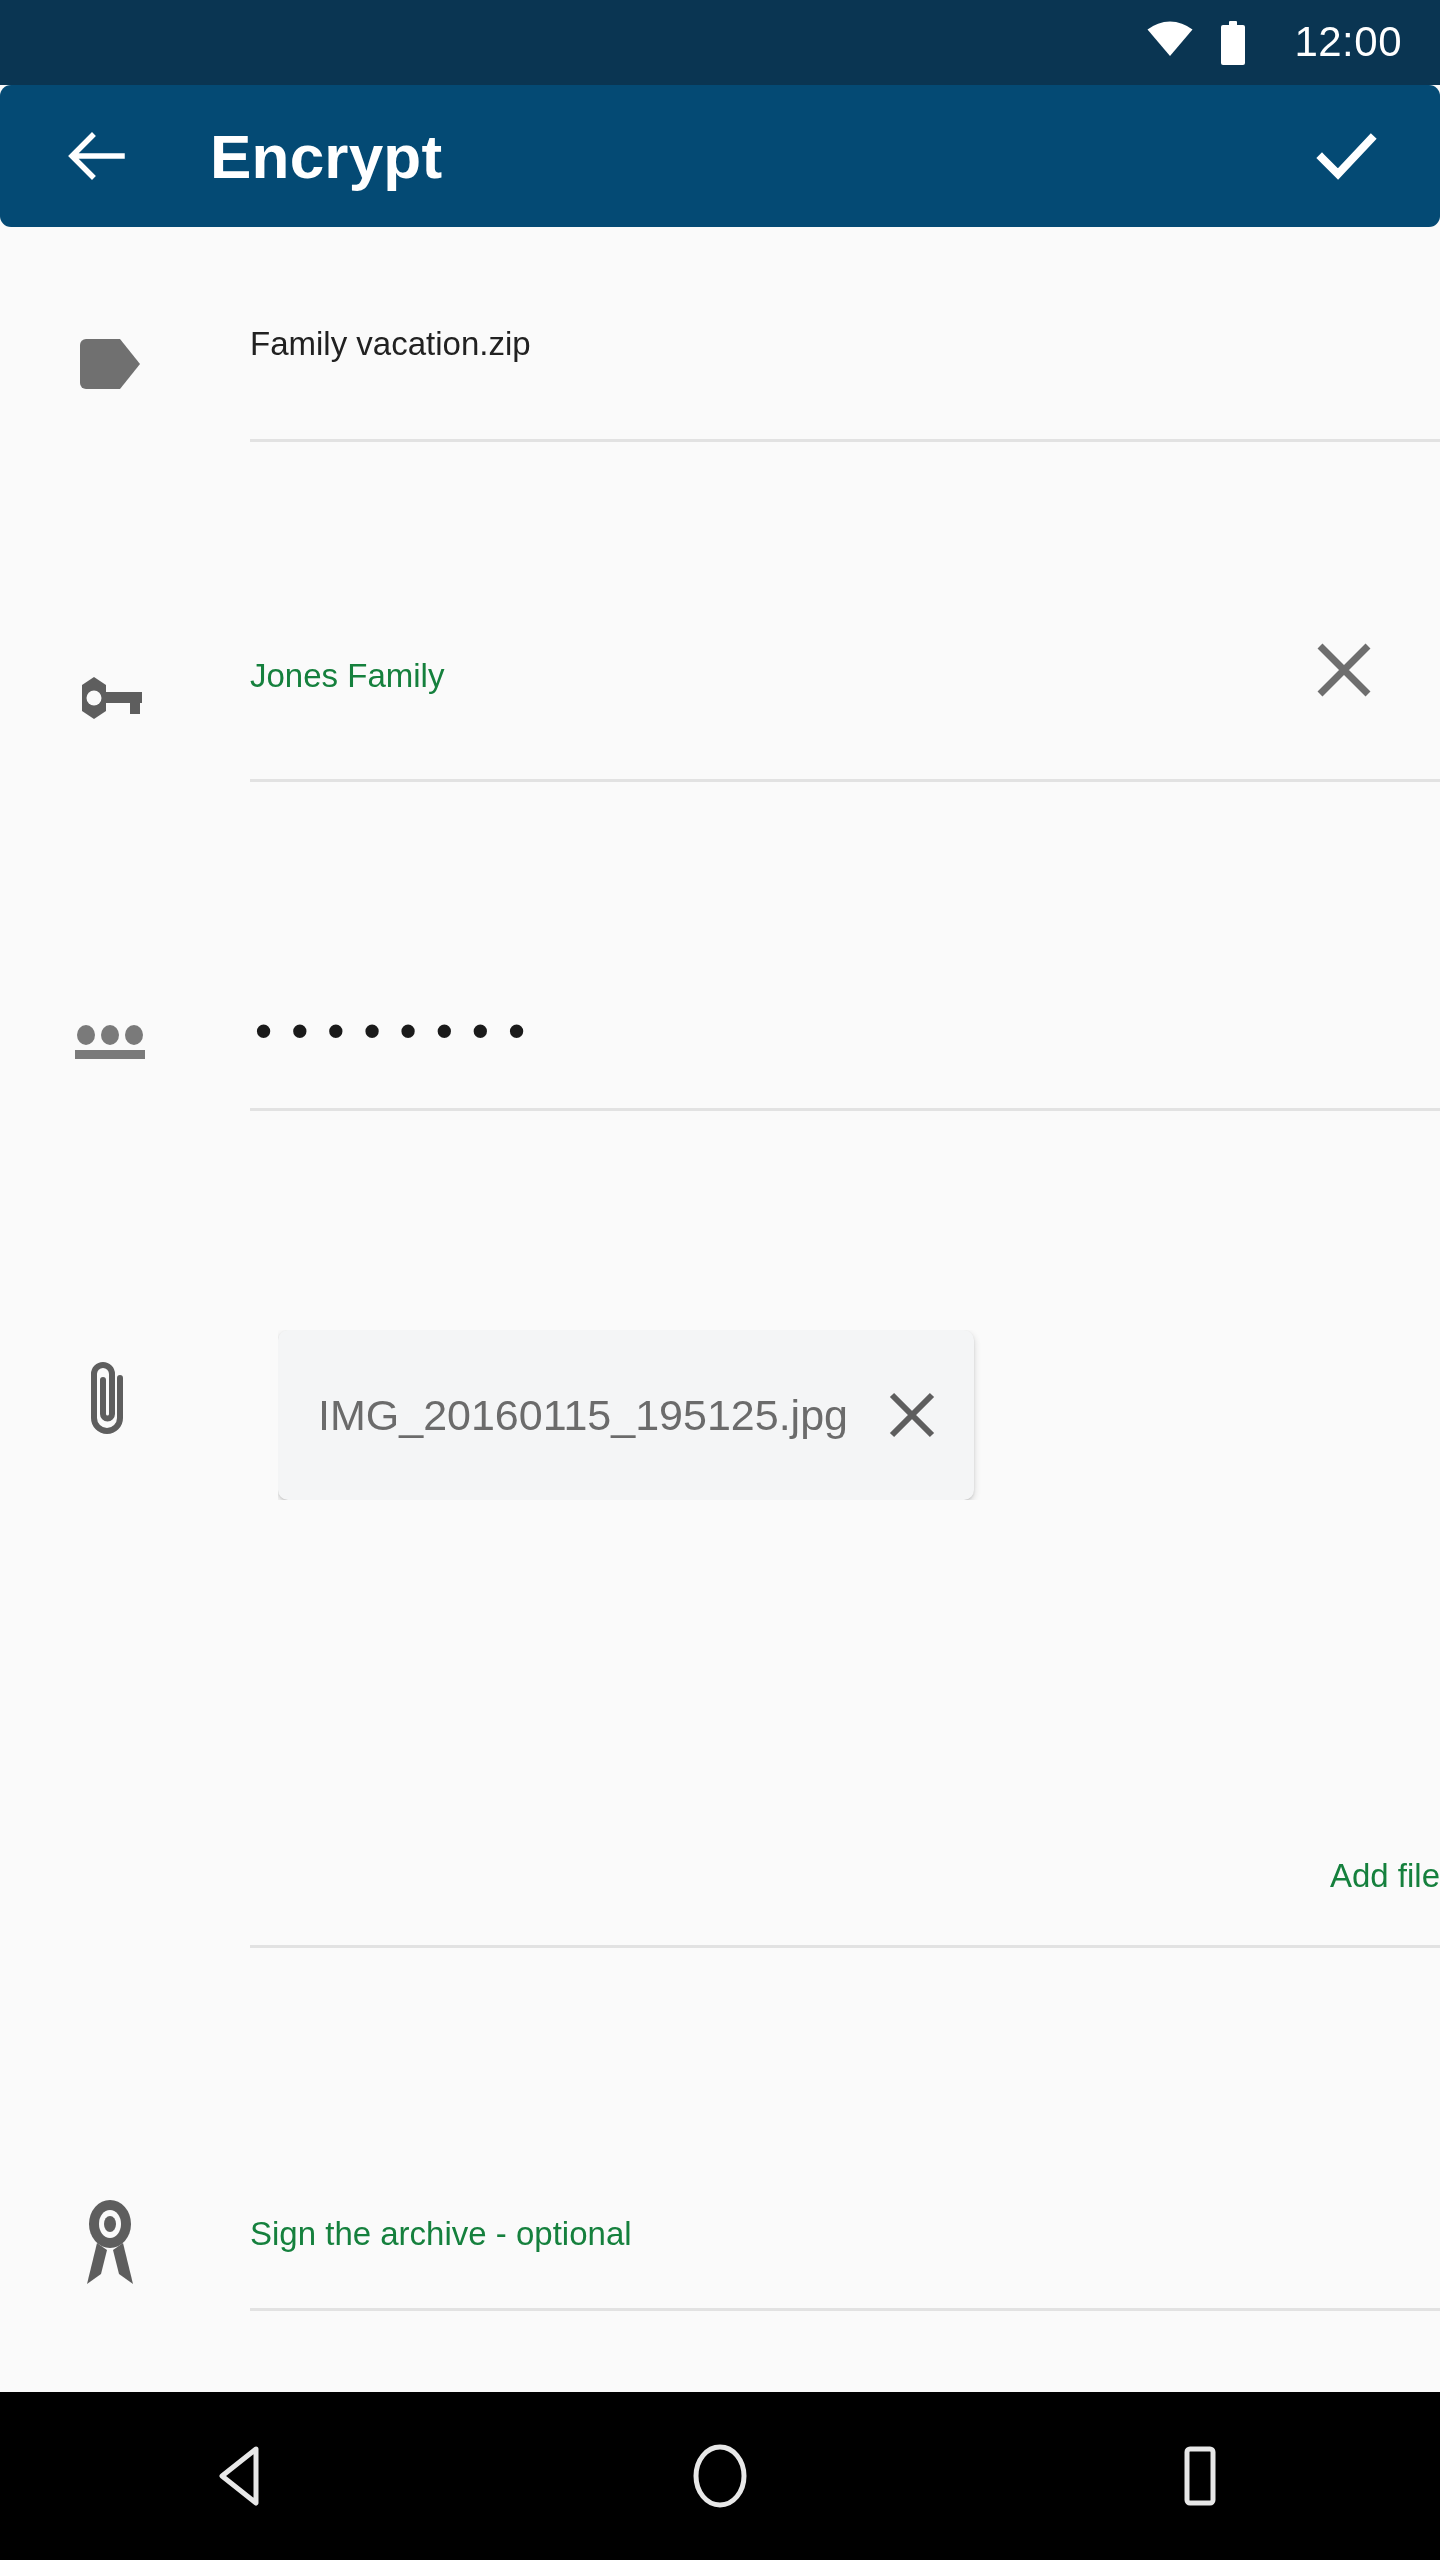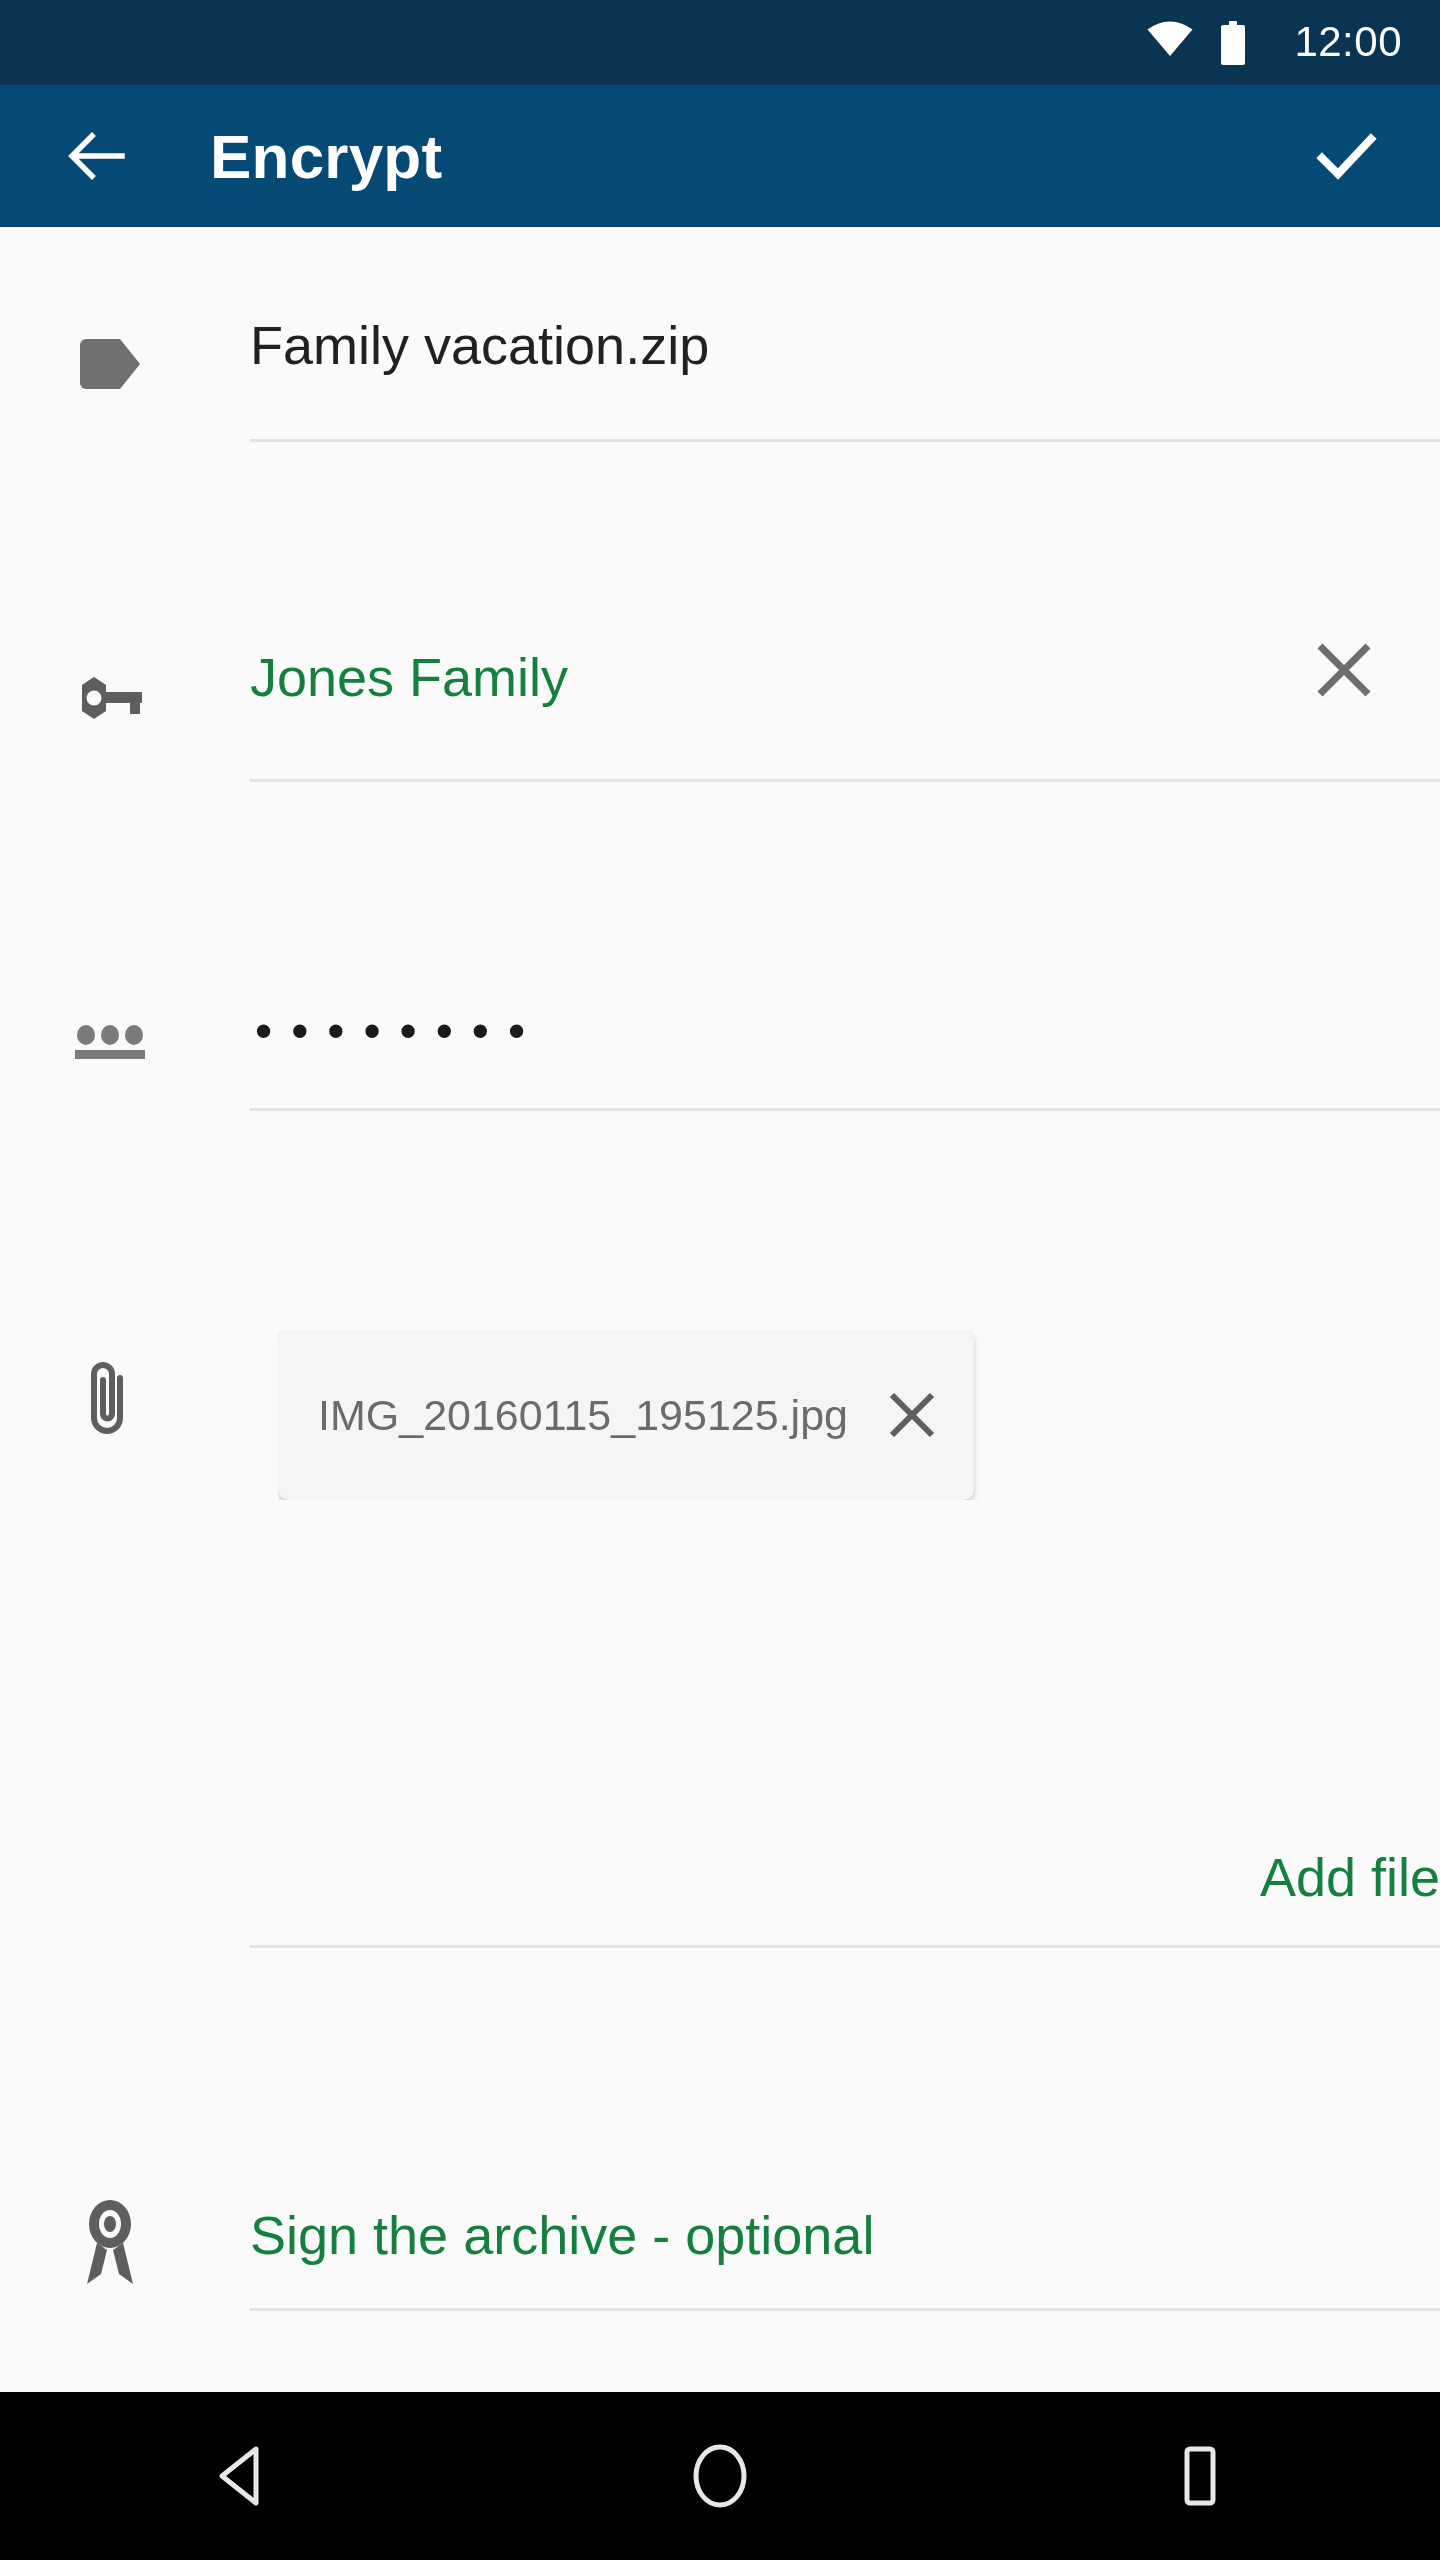--- a/index.html
+++ b/index.html
@@ -23,20 +23,21 @@
   .battery-icon { width:26px; height:44px; display:block; }
   .sb-time {
     color:#ffffff; font-size:42px; font-weight:400;
     letter-spacing:0.5px; margin-left:22px; line-height:1;
   }
 
   
   .appbar {
     position:absolute; top:85px; left:0; width:1440px; height:142px;
     background:#044a74;
+    border-radius:11px;
   }
   .back-arrow {
     position:absolute; left:64px; top:50%; transform:translateY(-50%);
     width:64px; height:64px; cursor:pointer;
   }
   .appbar-title {
     position:absolute; left:210px; top:50%; transform:translateY(-50%);
     color:#ffffff; font-size:62px; font-weight:700; letter-spacing:0.2px;
     white-space:nowrap;
   }
@@ -51,21 +52,21 @@
   .row { position:relative; width:1440px; }
   .row-icon {
     position:absolute; left:62px; top:0;
     width:96px; height:96px;
     display:flex; align-items:center; justify-content:center;
   }
   .row-field {
     position:absolute; left:250px; right:0; top:0;
   }
   .field-text {
-    font-size:54px; line-height:1.18; white-space:nowrap;
+    font-size:33px; line-height:1.18; white-space:nowrap;margin-top:11px;
   }
   .field-text.dark  { color:#212121; }
   .field-text.muted { color:#15803d; }
   .divider {
     position:absolute; left:250px; right:0;
     height:3px; background:#e2e2e2;
   }
 
   
   .pwd-dots {

